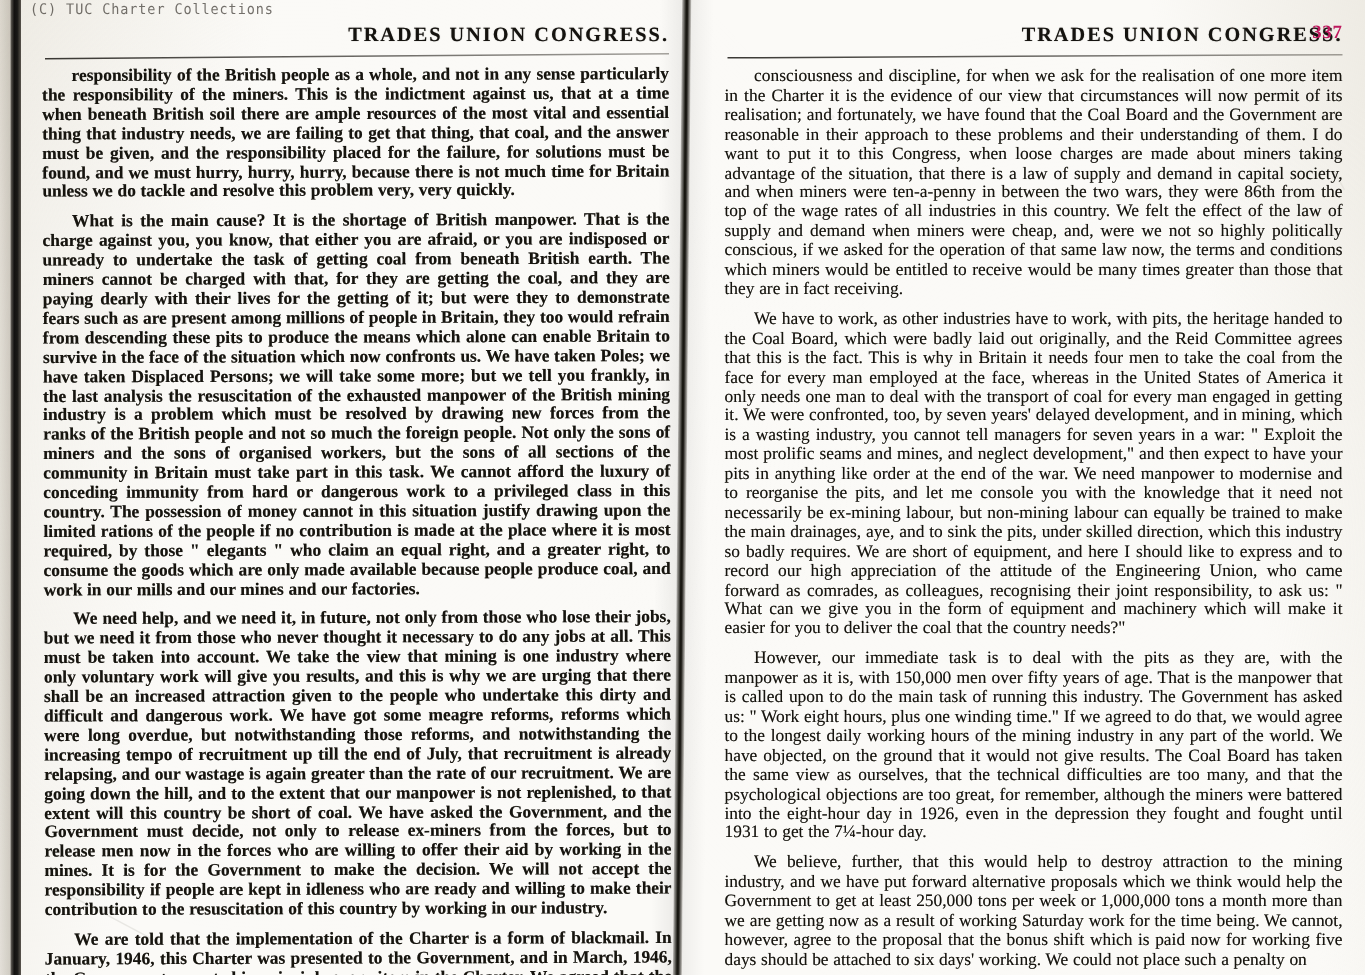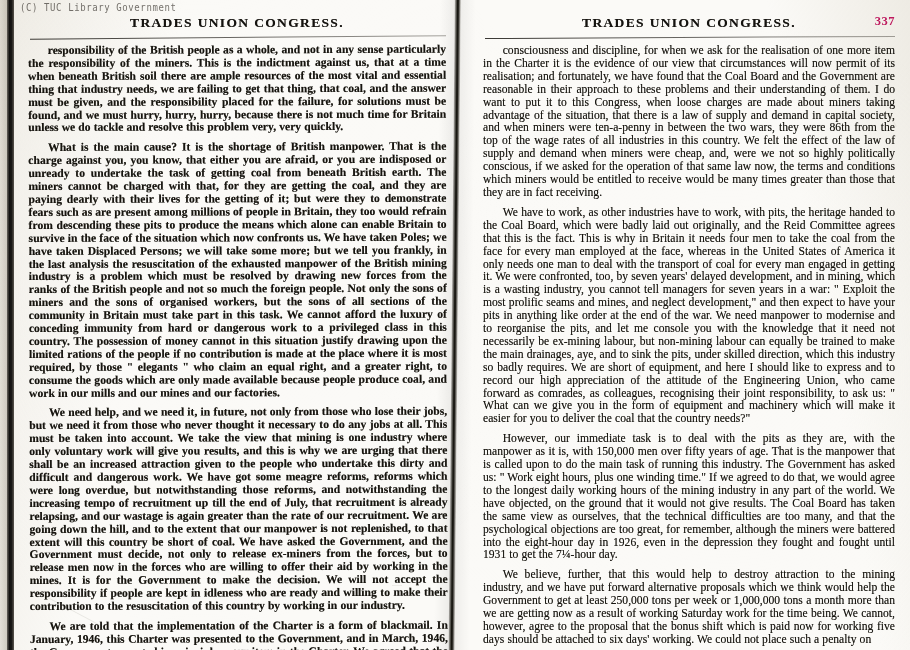--- a/index.html
+++ b/index.html
@@ -114,21 +114,21 @@
   }
   .page-left  { left: 28px;  width: 418px; }
   .page-right { left: 483px; width: 412px; }
 
   
   .runhead {
     position: relative;
     height: 30px;
     display: flex;
     align-items: flex-end;
-    justify-content: center;
+    justify-content: flex-end;
   }
   .runhead-title {
     font-family: "Liberation Serif", serif;
     font-size: 13.5px;
     font-weight: bold;
     letter-spacing: 1.35px;
     color: #15130f;
     white-space: nowrap;
     line-height: 1;
     padding-bottom: 1px;
@@ -255,21 +255,21 @@
     <div class="rule"></div>
     <div class="col">
       <p class="para">consciousness and discipline, for when we ask for the realisation of one more item in the Charter it is the evidence of our view that circumstances will now permit of its realisation; and fortunately, we have found that the Coal Board and the Government are reasonable in their approach to these problems and their understanding of them.  I do want to put it to this Congress, when loose charges are made about miners taking advantage of the situation, that there is a law of supply and demand in capital society, and when miners were ten-a-penny in between the two wars, they were 86th from the top of the wage rates of all industries in this country.  We felt the effect of the law of supply and demand when miners were cheap, and, were we not so highly politically conscious, if we asked for the operation of that same law now, the terms and conditions which miners would be entitled to receive would be many times greater than those that they are in fact receiving.</p>
       <p class="para">We have to work, as other industries have to work, with pits, the heritage handed to the Coal Board, which were badly laid out originally, and the Reid Committee agrees that this is the fact.  This is why in Britain it needs four men to take the coal from the face for every man employed at the face, whereas in the United States of America it only needs one man to deal with the transport of coal for every man engaged in getting it.  We were confronted, too, by seven years' delayed development, and in mining, which is a wasting industry, you cannot tell managers for seven years in a war: " Exploit the most prolific seams and mines, and neglect development," and then expect to have your pits in anything like order at the end of the war.  We need manpower to modernise and to reorganise the pits, and let me console you with the knowledge that it need not necessarily be ex-mining labour, but non-mining labour can equally be trained to make the main drainages, aye, and to sink the pits, under skilled direction, which this industry so badly requires.  We are short of equipment, and here I should like to express and to record our high appreciation of the attitude of the Engineering Union, who came forward as comrades, as colleagues, recognising their joint responsibility, to ask us: " What can we give you in the form of equipment and machinery which will make it easier for you to deliver the coal that the country needs?"</p>
       <p class="para">However, our immediate task is to deal with the pits as they are, with the manpower as it is, with 150,000 men over fifty years of age.  That is the manpower that is called upon to do the main task of running this industry.  The Government has asked us: " Work eight hours, plus one winding time."  If we agreed to do that, we would agree to the longest daily working hours of the mining industry in any part of the world.  We have objected, on the ground that it would not give results.  The Coal Board has taken the same view as ourselves, that the technical difficulties are too many, and that the psychological objections are too great, for remember, although the miners were battered into the eight-hour day in 1926, even in the depression they fought and fought until 1931 to get the 7¼-hour day.</p>
       <p class="para tight">We believe, further, that this would help to destroy attraction to the mining industry, and we have put forward alternative proposals which we think would help the Government to get at least 250,000 tons per week or 1,000,000 tons a month more than we are getting now as a result of working Saturday work for the time being.  We cannot, however, agree to the proposal that the bonus shift which is paid now for working five days should be attached to six days' working.  We could not place such a penalty on</p>
     </div>
   </div>
 
   <div class="watermark">
-    <span>(C) TUC Library Government</span>
+    <span>(C) TUC Charter Collections</span>
   </div>
 
   <div class="stray" style="left:40px;  top:612px; width:72px; height:1px; transform:rotate(28deg); opacity:.45;"></div>
   <div class="stray" style="left:392px; top:585px; width:10px; height:1px; opacity:.35;"></div>
   <div class="stray" style="left:886px; top:120px; width:14px; height:1px; transform:rotate(62deg); opacity:.3;"></div>
 
   <div class="illum"></div>
   <div class="grain"></div>
 </div>
 

